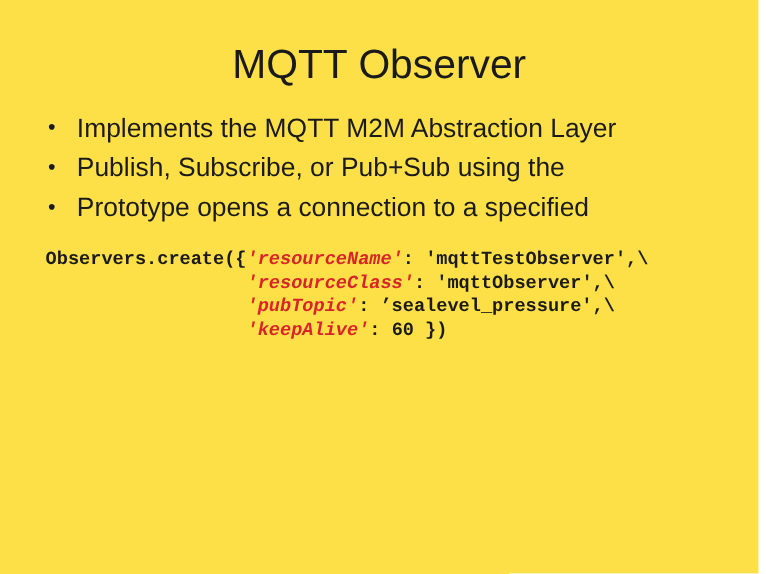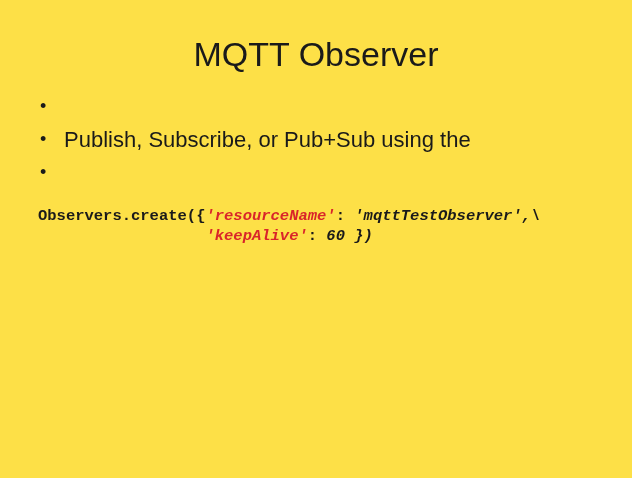--- a/index.html
+++ b/index.html
@@ -41,45 +41,51 @@
     margin: 20px 0 0 38px;
     font-family: "Liberation Mono", monospace;
     font-weight: bold;
     font-size: 15.5px;
     line-height: 19.5px;
     color: #1a1a1a;
   }
   .code-line { white-space: pre; }
   .code-line.cont { padding-left: 18ch; }
   .code .k { color: #d9252a; font-style: italic; }
-  .code .v { font-style: italic; }
+  .code .v { }
   .code .p, .code .sep { font-style: normal; }
 </style>
 </head>
 <body>
 
 <div class="slide">
 
   <div class="title">MQTT Observer</div>
 
   <div class="bullets">
     <div class="bullet">
       <span class="dot">•</span>
+      <span class="bullet-text">
+          <span class="line">Implements the MQTT M2M Abstraction Layer</span>
+        </span>
     </div>
     <div class="bullet">
       <span class="dot">•</span>
       <span class="bullet-text">
           <span class="line">Publish, Subscribe, or Pub+Sub using the</span>
         </span>
     </div>
     <div class="bullet">
       <span class="dot">•</span>
       <span class="bullet-text">
+          <span class="line">Prototype opens a connection to a specified</span>
         </span>
     </div>
   </div>
 
   <div class="code">
     <div class="code-line"><span class="p">Observers.create({</span><span class="k">'resourceName'</span><span class="sep">: </span><span class="v">'mqttTestObserver'</span><span class="v">,\</span></div>
+    <div class="code-line cont"><span class="k">'resourceClass'</span><span class="sep">: </span><span class="v">'mqttObserver'</span><span class="v">,\</span></div>
+    <div class="code-line cont"><span class="k">'pubTopic'</span><span class="sep">: </span><span class="v">’sealevel_pressure'</span><span class="v">,\</span></div>
     <div class="code-line cont"><span class="k">'keepAlive'</span><span class="sep">: </span><span class="v">60 })</span><span class="v"></span></div>
   </div>
 
 </div>
 
 </body></html>

